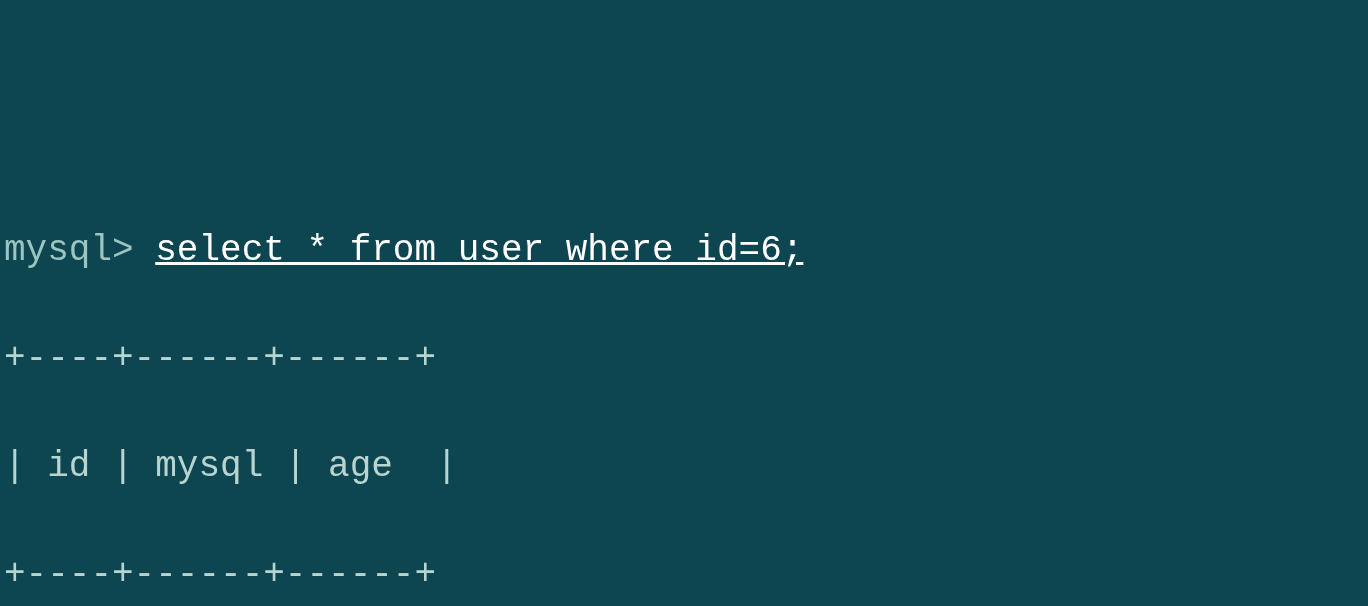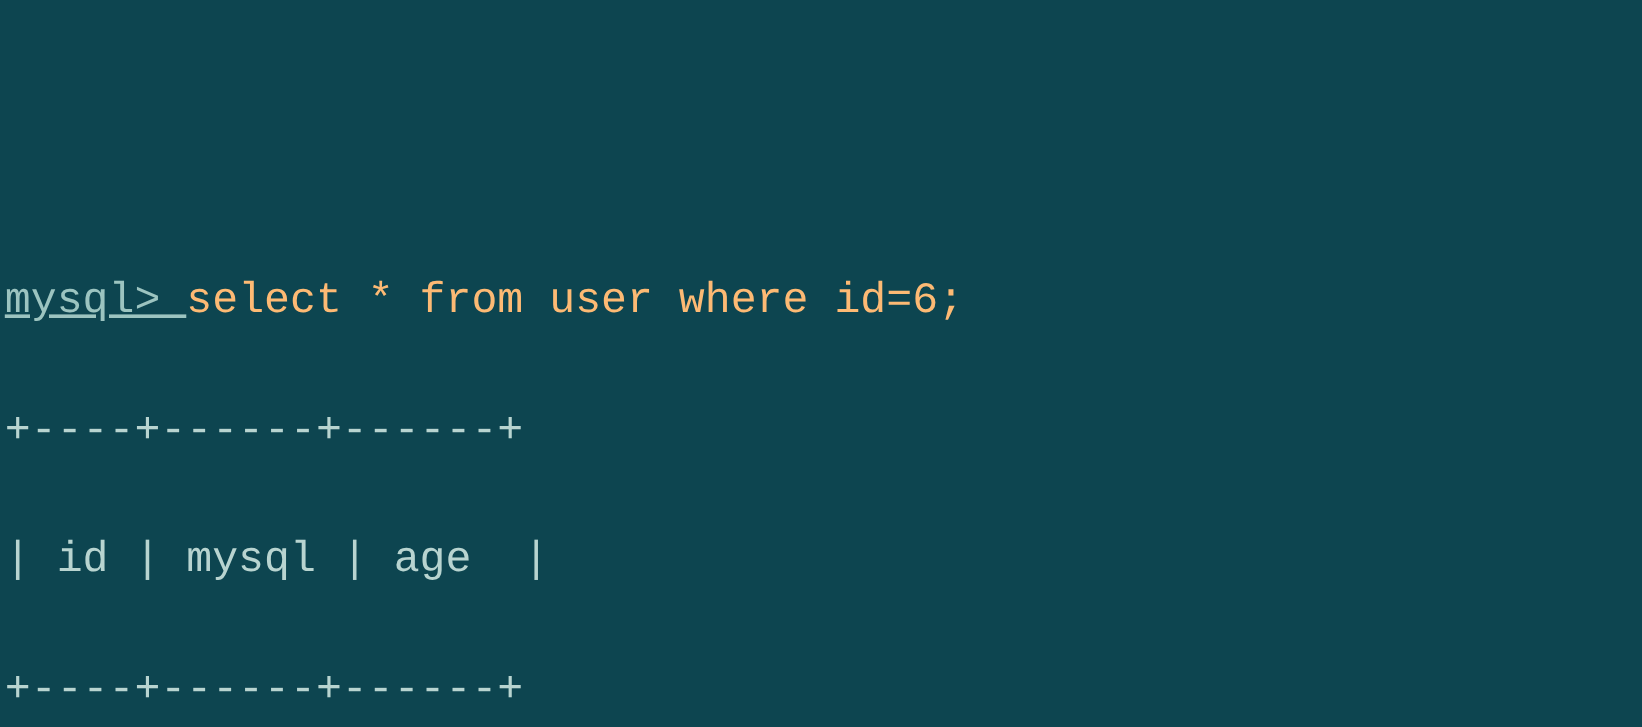--- a/index.html
+++ b/index.html
@@ -17,24 +17,24 @@
       width: 1368px;
       height: 606px;
       overflow: hidden;
       white-space: pre;
     }
     .terminal-line {
       display: block;
     }
     .prompt {
       color: #9cc4c0;
-      text-decoration: underline;
     }
     .query {
-      color: #fdba74;
+      color: #ffffff;
+      text-decoration: underline;
     }
   </style>
 </head>
 <body>
 
 
 
 <span class="terminal-line"><span class="prompt">mysql&gt; </span><span class="query">select * from user where id=6;</span></span>
 <span class="terminal-line">+----+------+------+</span>
 <span class="terminal-line">| id | mysql | age  |</span>

